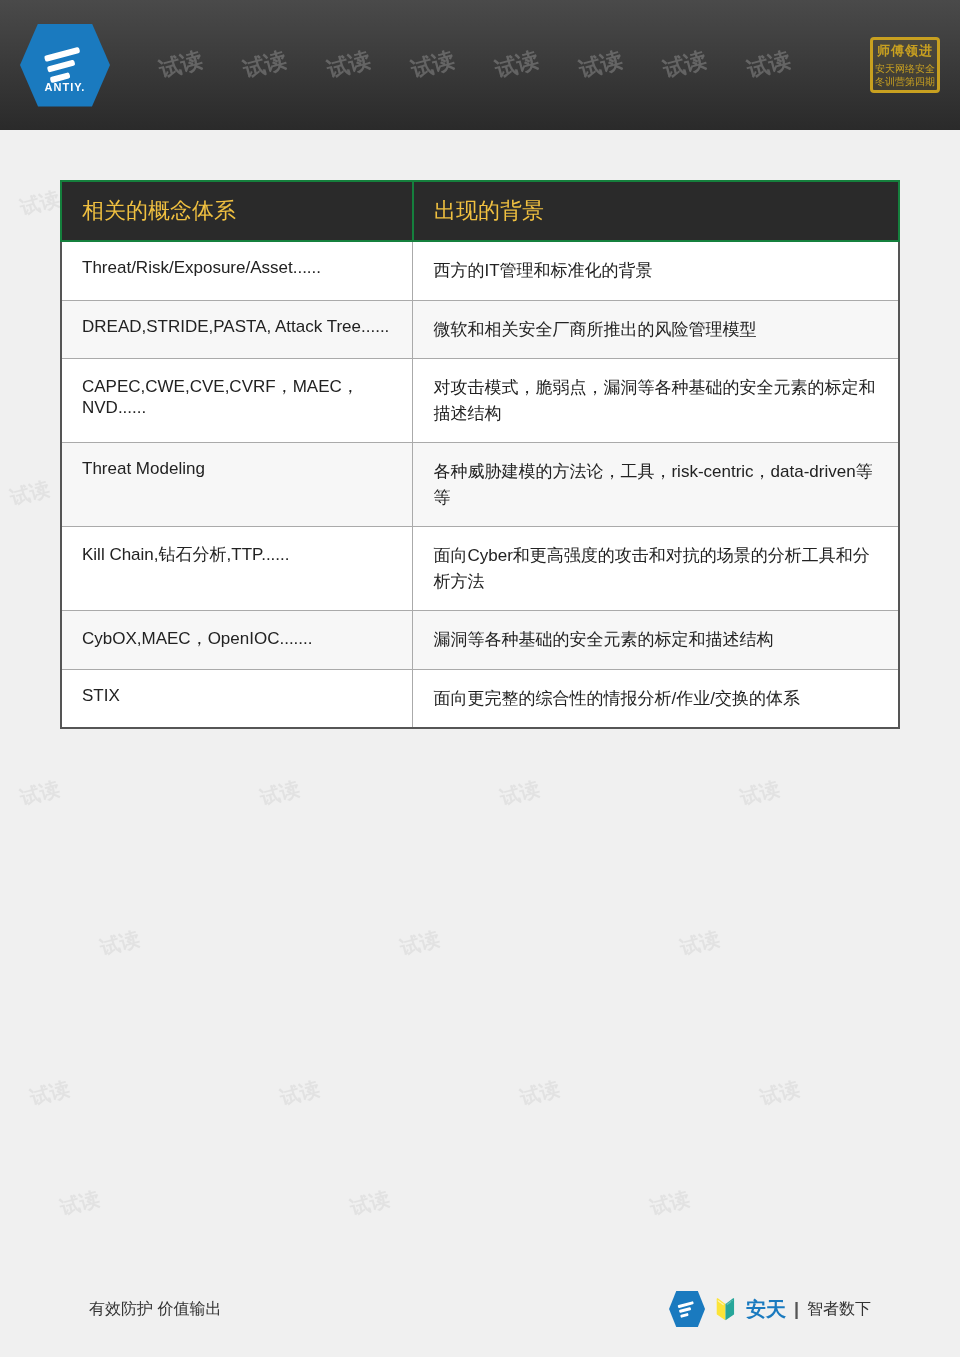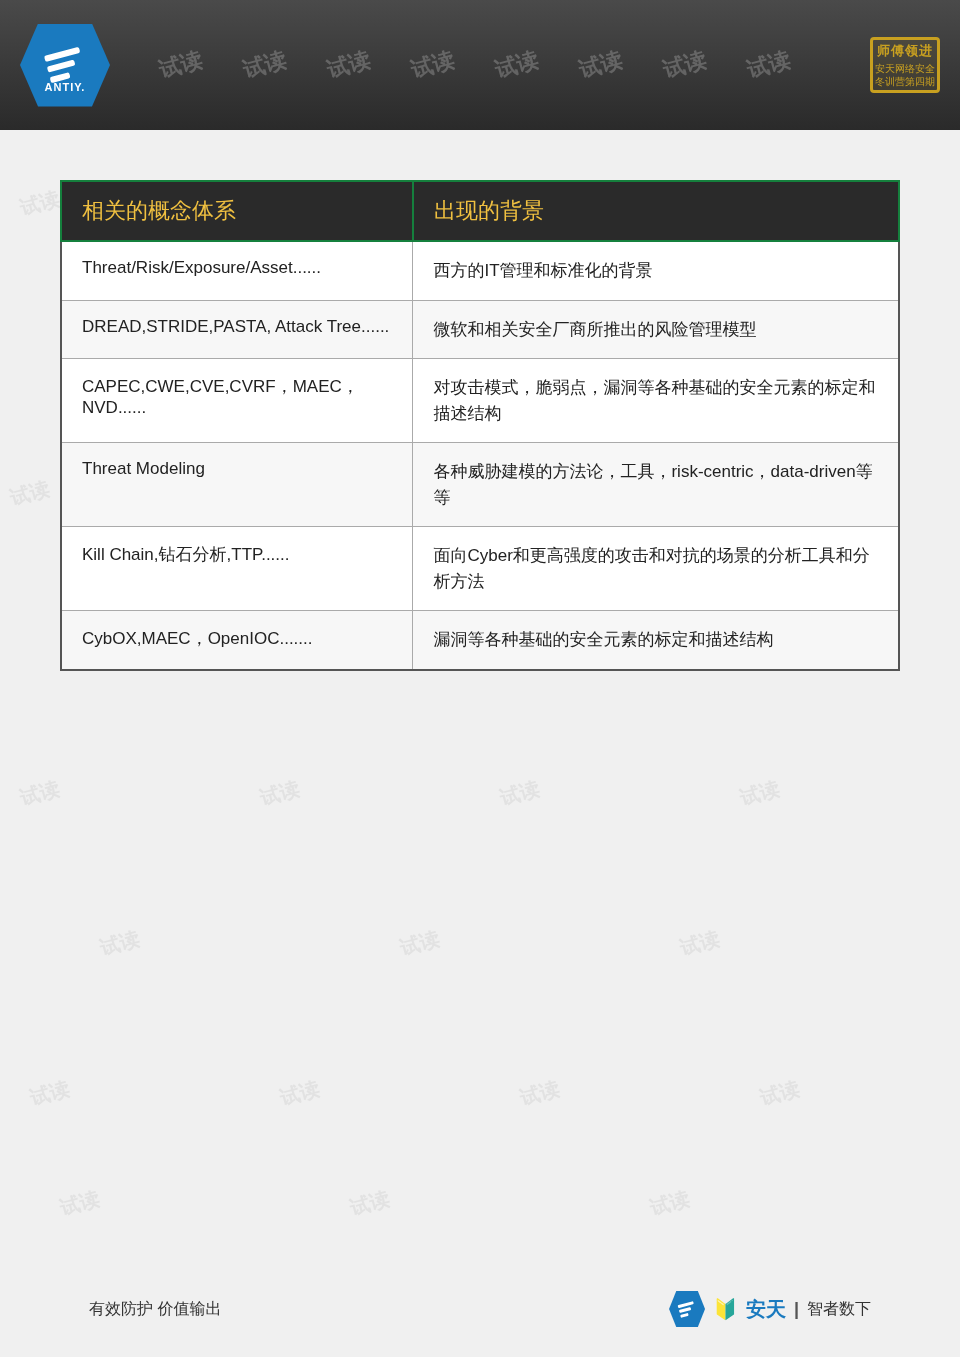--- a/index.html
+++ b/index.html
@@ -340,20 +340,24 @@
           <td class="right-col">各种威胁建模的方法论，工具，risk-centric，data-driven等等</td>
         </tr>
         <tr>
           <td class="left-col">Kill Chain,钻石分析,TTP......</td>
           <td class="right-col">面向Cyber和更高强度的攻击和对抗的场景的分析工具和分析方法</td>
         </tr>
         <tr>
           <td class="left-col">CybOX,MAEC，OpenIOC.......</td>
           <td class="right-col">漏洞等各种基础的安全元素的标定和描述结构</td>
         </tr>
+        <tr>
+          <td class="left-col">STIX</td>
+          <td class="right-col">面向更完整的综合性的情报分析/作业/交换的体系</td>
+        </tr>
       </tbody>
   </table>
 </div>
 
 <div class="footer">
   <span class="footer-left">有效防护 价值输出</span>
   <div class="footer-right">
     <div class="footer-logo-box">
       <div class="footer-logo-lines">
         <div class="footer-logo-line" style="width:16px;"></div>

